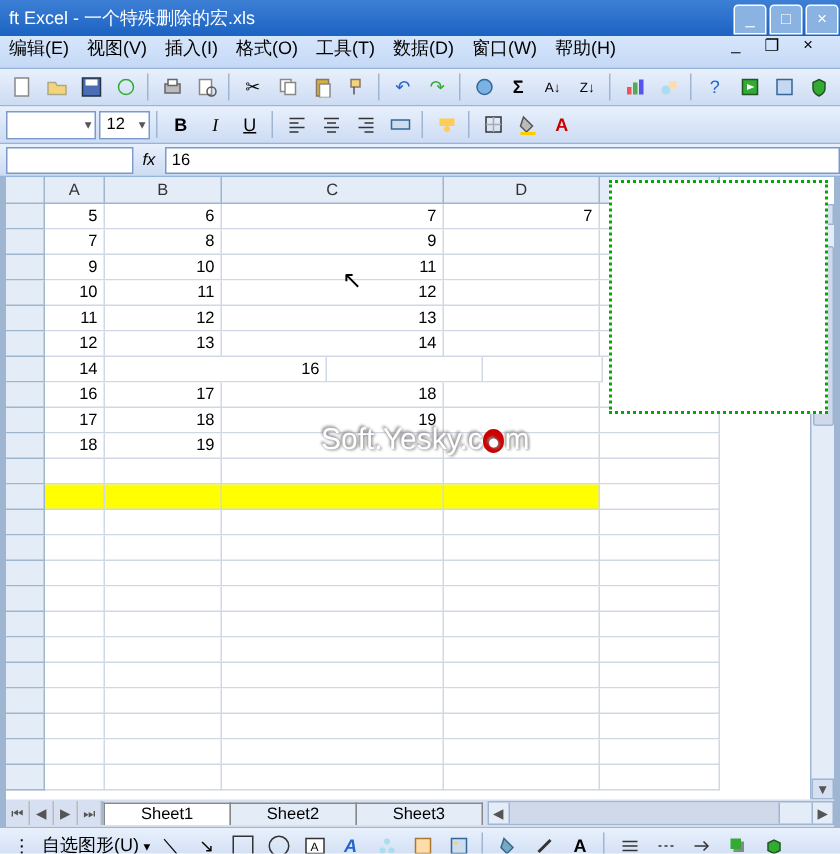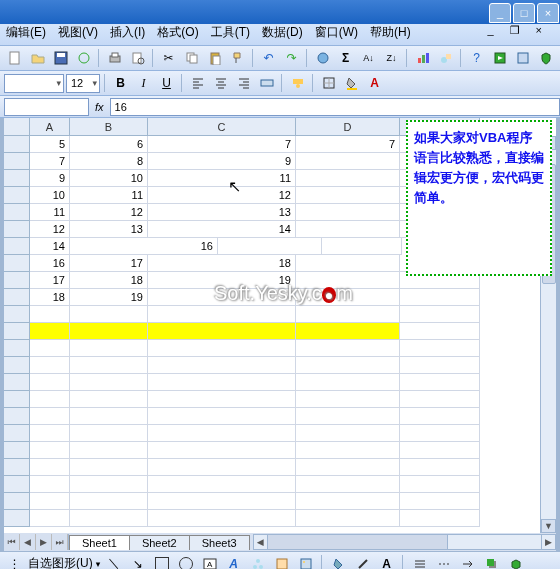--- a/index.html
+++ b/index.html
@@ -27,40 +27,41 @@
 .row { display: flex; height: 17px; }
 .rh { width: 26px; background: #e4ecf7; border-right: 1px solid #9eb6ce; border-bottom: 1px solid #9eb6ce; }
 .cell { border-right: 1px solid #d0d7e5; border-bottom: 1px solid #d0d7e5; font-size: 11px; display: flex; align-items: center; justify-content: flex-end; padding-right: 4px; background: #fff; }
 .row.yellow .cell { background: #ffff00; }
 .vscroll { position: absolute; top: 18px; right: 0; width: 16px; bottom: 18px; background: #e4ecf7; border-left: 1px solid #9fb6d3; }
 .vscroll .thumb { width: 14px; height: 120px; background: #cfd9ea; border: 1px solid #9fb6d3; margin: 14px auto 0; border-radius: 2px; }
 .vscroll .arr { height:14px; display:flex; align-items:center; justify-content:center; font-size:9px; color:#555; background:#d6e0f0; border:1px solid #9fb6d3;}
 .tabsrow { position: absolute; bottom: 0; left: 0; right: 0; height: 18px; background: #d6e0f0; display: flex; align-items: center; font-size: 11px; }
 .tabnav { display: flex; border-right: 1px solid #9fb6d3; }
 .tabnav div { width: 16px; height: 16px; display: flex; align-items: center; justify-content: center; font-size: 9px; color: #555; border-right: 1px solid #bbb; }
-.sheettab { padding: 1px 12px; background: #fff; border: 1px solid #888; border-bottom: none; font-size: 11px; margin-right:-1px; }
+.sheettab { padding: 1px 24px; background: #fff; border: 1px solid #888; border-bottom: none; font-size: 11px; margin-right:-1px; }
 .sheettab.inactive { background: #e4ecf7; }
 .hscroll { flex:1; height: 16px; background: #e4ecf7; border: 1px solid #9fb6d3; margin-left: 4px; display:flex;}
 .hscroll .arr { width: 14px; display:flex; align-items:center; justify-content:center; font-size:9px; color:#555; border-right:1px solid #9fb6d3;}
 .hscroll .arr:last-child{border-left:1px solid #9fb6d3; border-right:none;}
 .hscroll .thumb { width: 180px; background: #cfd9ea; border-right: 1px solid #9fb6d3; }
 .callout { position: absolute; top: 2px; right: 4px; width: 146px; height: 156px; background: #fff; border: 2px dotted #0a0; padding: 6px; }
 .callout .t { color: #e00; font-weight: bold; font-size: 13px; text-align: center; letter-spacing: 2px; margin-bottom: 8px;}
 .callout .b { color: #11e; font-weight: bold; font-size: 13px; line-height: 20px; }
 .watermark { position: absolute; top: 164px; left: 210px; font-size: 20px; font-weight: normal; color: #fff; text-shadow: 1px 1px 2px #888, -1px -1px 2px #888; font-family: Arial; pointer-events:none;}
 .watermark .red { background: #c00; color: #fff; border-radius: 50%; padding: 0 3px; font-size: 14px; }
 .cursor { position: absolute; top: 59px; left: 224px; font-size: 16px; pointer-events:none; color:#000;}
 .drawbar { height: 24px; background: linear-gradient(#e8f0fc,#cddcf3); border-bottom: 1px solid #95b4de; display: flex; align-items: center; padding-left: 4px; gap: 3px; font-size: 12px; }
 .shape { width:14px; height:14px; display:inline-block; border:1px solid #333;}
 svg{display:block;}
 </style>
 </head>
 <body>
 
 <div class="titlebar">
+  <span>ft Excel - 一个特殊删除的宏.xls</span>
   <div class="titlebar-controls">
     <div>_</div>
     <div>□</div>
     <div>×</div>
   </div>
 </div>
 
 <div class="menubar">
   <span>编辑(E)</span>
   <span>视图(V)</span>
@@ -429,21 +430,20 @@
         <div class="cell" style="width: 80px;"></div>
       </div>
     </div>
   <div class="vscroll">
     <div class="arr">▲</div>
     <div class="thumb"></div>
     <div class="arr" style="position:absolute;bottom:0;width:100%">▼</div>
   </div>
 
   <div class="callout">
-    <div class="b">如果大家对VBA程序语言比较熟悉，直接编辑宏更方便，宏代码更简单。</div>
   </div>
 
   <div class="watermark">
     <span>Soft.Yesky.c</span><span class="red">●</span><span>m</span>
   </div>
   <div class="cursor">↖</div>
 
   <div class="tabsrow">
     <div class="tabnav">
       <div>⏮</div>

